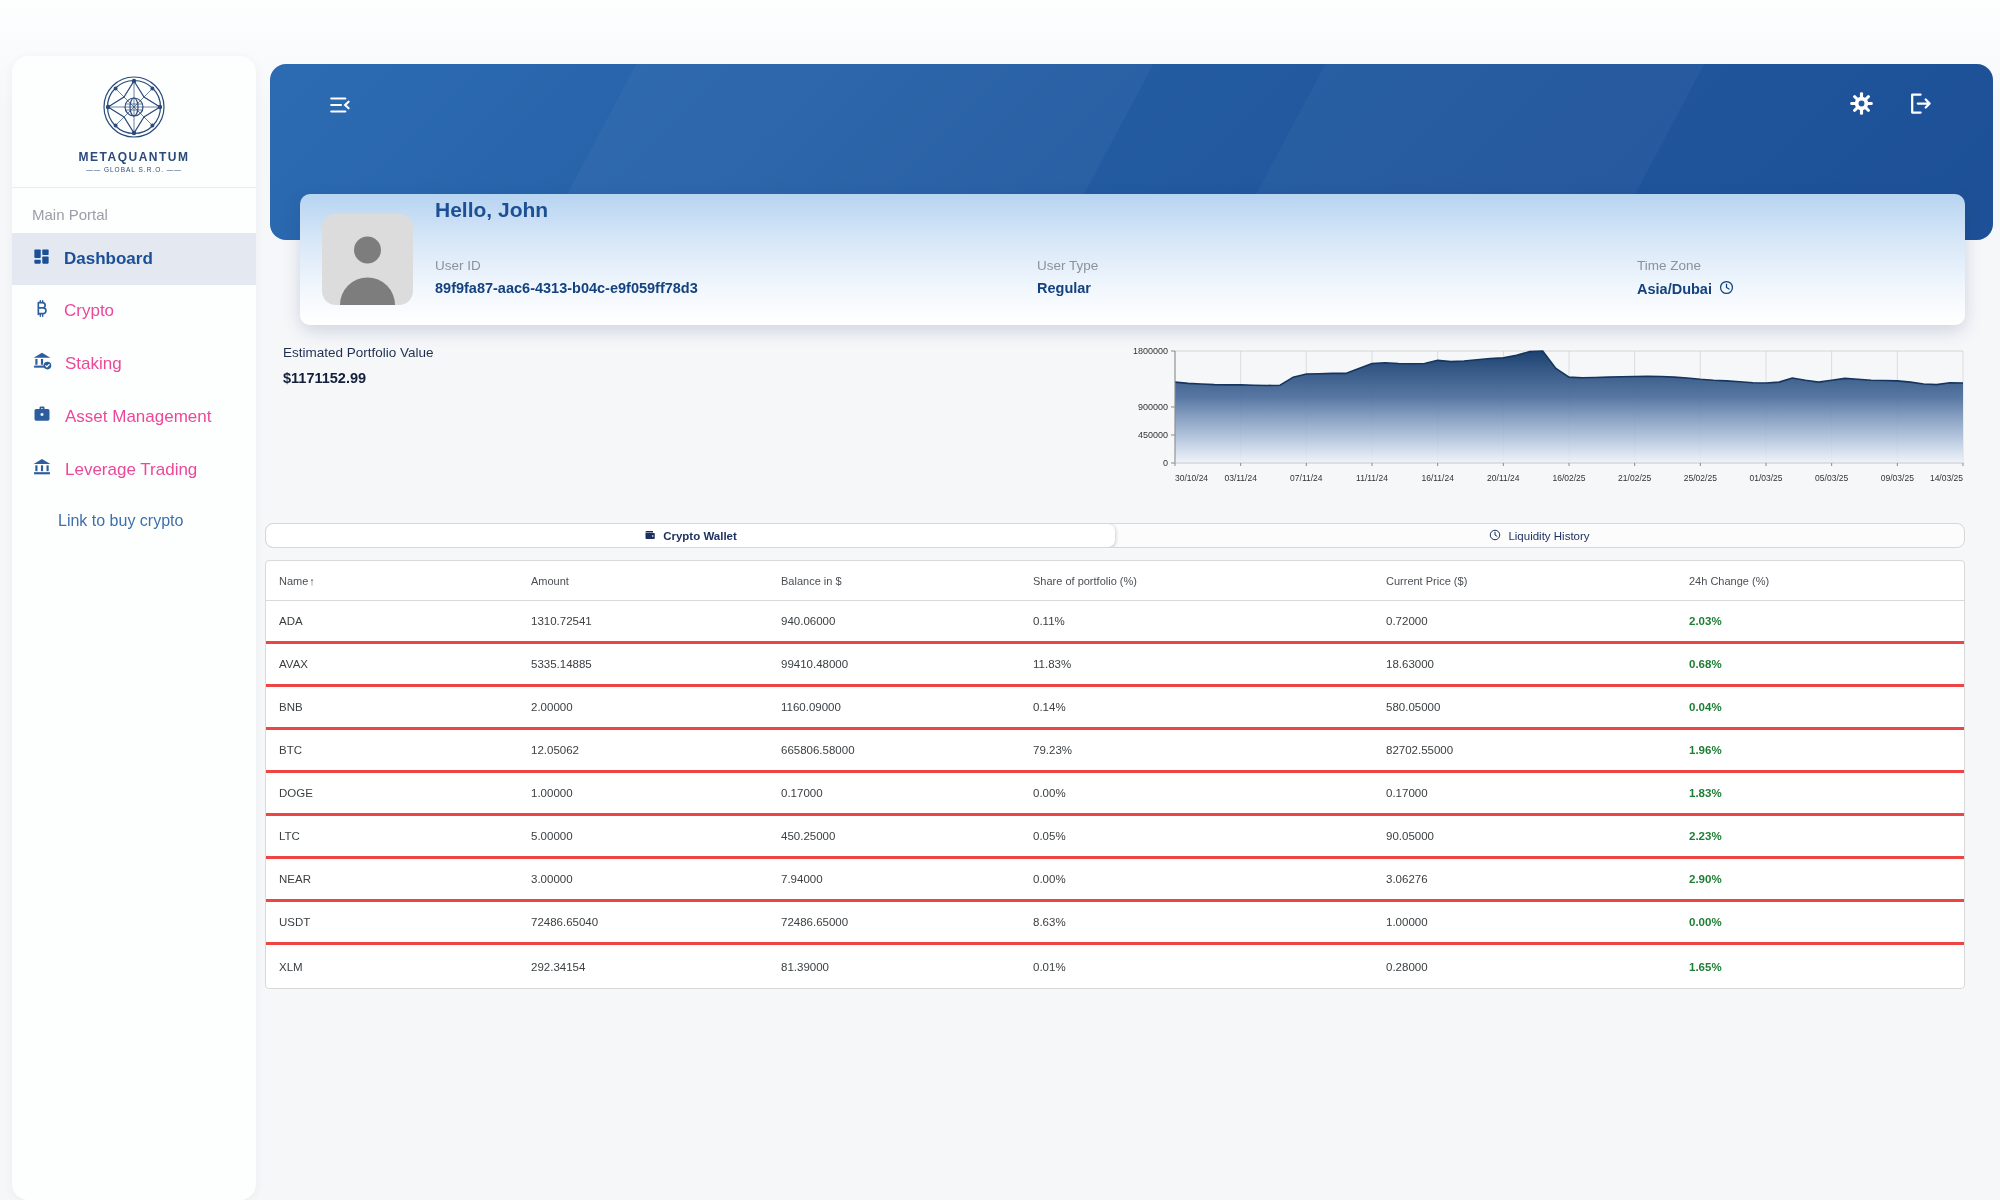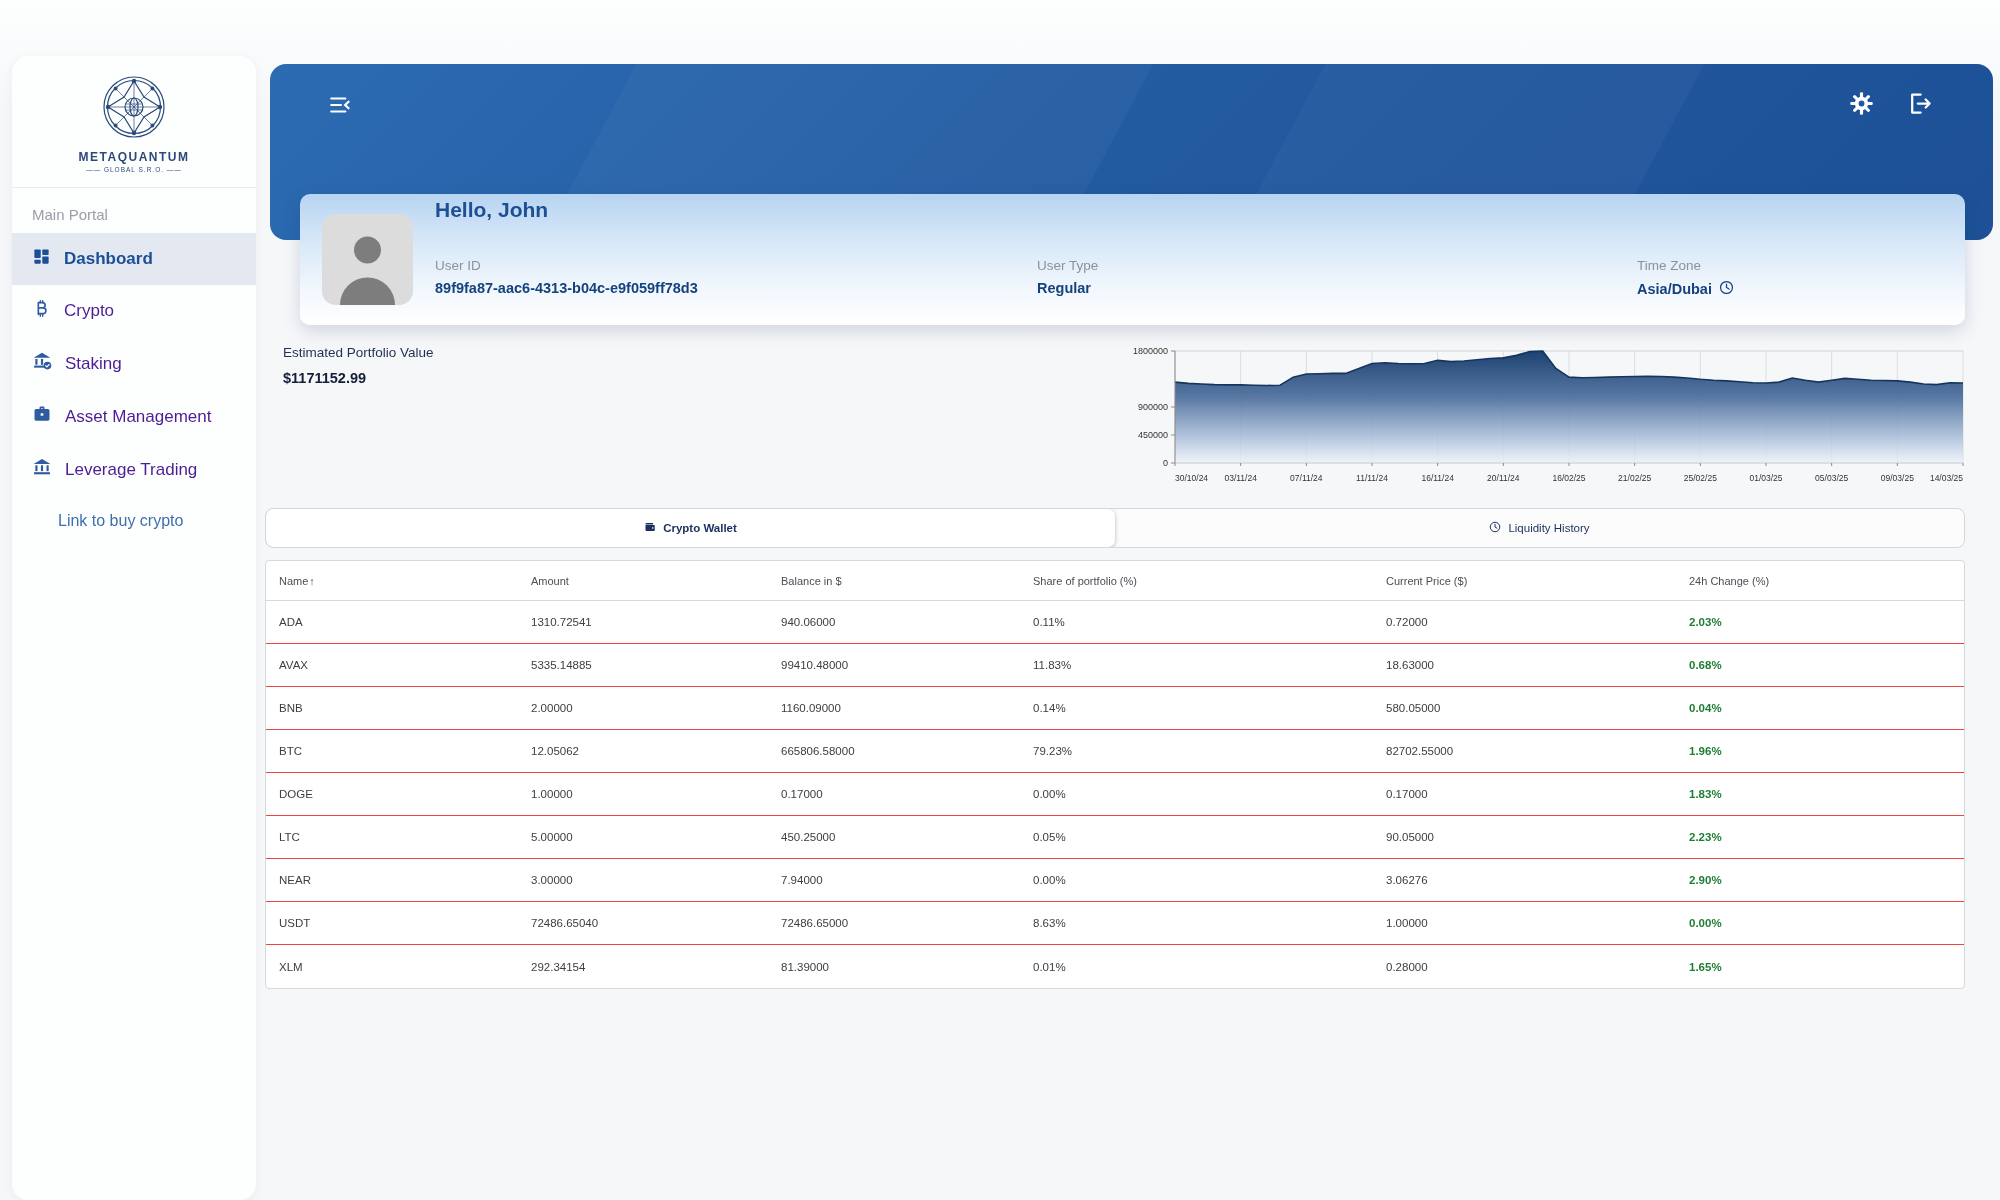--- a/index.html
+++ b/index.html
@@ -6,21 +6,21 @@
   html,body { width:2000px; height:1200px; font-family:"Liberation Sans", sans-serif; background:#f6f7f9; overflow:hidden; }
   #stage { position:relative; width:2000px; height:1200px; background:linear-gradient(180deg,#fdfefe 0%, #f6f7f9 9%); }
 
   
   .sidebar { position:absolute; left:12px; top:56px; width:244px; height:1144px;
     background:#fdfffe; border-radius:16px; box-shadow:0 2px 10px rgba(40,60,90,.06); }
   .logo-wrap { padding:18px 0 14px; text-align:center; border-bottom:1px solid #ececec; }
   .logo-title { font-size:12px; font-weight:700; letter-spacing:1.5px; color:#2b4a7a; margin-top:6px; }
   .logo-sub { font-size:6.5px; letter-spacing:1px; color:#2b4a7a; margin-top:2px; }
   .section-label { font-size:15px; color:#9aa0a8; padding:18px 20px 10px; }
-  .nav-item { display:flex; align-items:center; gap:13px; padding:14px 20px; font-size:17px; color:#4c1d95; cursor:pointer; }
+  .nav-item { display:flex; align-items:center; gap:13px; padding:14px 20px; font-size:17px; color:#ec4899; cursor:pointer; }
   .nav-item.active { background:#e3e8f1; color:#1b4f97; font-weight:700; }
   .nav-item svg { flex:0 0 auto; }
   .nav-sub { padding:16px 20px 16px 46px; font-size:16px; color:#3e6fae; cursor:pointer; }
   .chevron-up { margin-left:auto; }
 
   
   .header-panel { position:absolute; left:270px; top:64px; width:1723px; height:176px;
     border-radius:16px; background:linear-gradient(135deg,#2c6bb2 0%, #22599f 55%, #1d5096 100%); overflow:hidden; }
   .header-panel::before { content:""; position:absolute; left:18%; top:-40%; width:30%; height:200%;
     background:rgba(255,255,255,.035); transform:skewX(-28deg); }
@@ -41,34 +41,34 @@
   .uc-label { font-size:13.5px; color:#8b929c; margin-bottom:7px; }
   .uc-value { font-size:14.5px; font-weight:700; color:#14427e; display:flex; align-items:center; gap:7px; }
   .f-userid { left:135px; } .f-usertype { left:737px; } .f-timezone { left:1337px; }
 
   
   .pf-label { position:absolute; left:283px; top:345px; font-size:13.5px; color:#1f3050; }
   .pf-value { position:absolute; left:283px; top:370px; font-size:14.5px; font-weight:700; color:#131f3a; }
   .chart-box { position:absolute; left:1105px; top:342px; width:868px; height:146px; }
 
   
-  .tabbar { position:absolute; left:265px; top:508px; width:1700px; height:40px; background:#fcfcfc;
+  .tabbar { position:absolute; left:265px; top:523px; width:1700px; height:25px; background:#fcfcfc;
     border:1px solid #d7d7d7; border-radius:8px; display:flex; overflow:hidden; }
   .tab { flex:1; display:flex; align-items:center; justify-content:center; gap:7px;
     font-size:11.5px; color:#1c2f5e; cursor:pointer; }
   .tab.active { background:#ffffff; border-radius:7px; box-shadow:0 1px 4px rgba(0,0,0,.28); font-weight:700; }
 
   
   .table-panel { position:absolute; left:265px; top:560px; width:1700px; background:#fff;
     border:1px solid #d9d9d9; border-radius:4px; overflow:hidden; }
   .t-head { display:grid; grid-template-columns:252px 250px 252px 353px 303px 1fr;
     height:40px; align-items:center; border-bottom:1px solid #d9d9d9; }
   .t-head > div { font-size:11px; color:#4a4f55; padding-left:13px; display:flex; align-items:center; gap:1px; }
   .t-row { display:grid; grid-template-columns:252px 250px 252px 353px 303px 1fr;
-    height:43px; align-items:center; border-bottom:1px solid #ef4444; }
+    height:43px; align-items:center; border-bottom:3px solid #ef4444; }
   .t-row:last-child { border-bottom:none; }
   .t-row > div { font-size:11.5px; color:#3c4043; padding-left:13px; }
   .t-row > div.chg { color:#1e7e34; font-weight:700; }
   .sort-arrow { font-size:11px; color:#4a4f55; }
 
   .chart-box text { font-family:"Liberation Sans", sans-serif; }
 </style>
 </head>
 <body>
 

